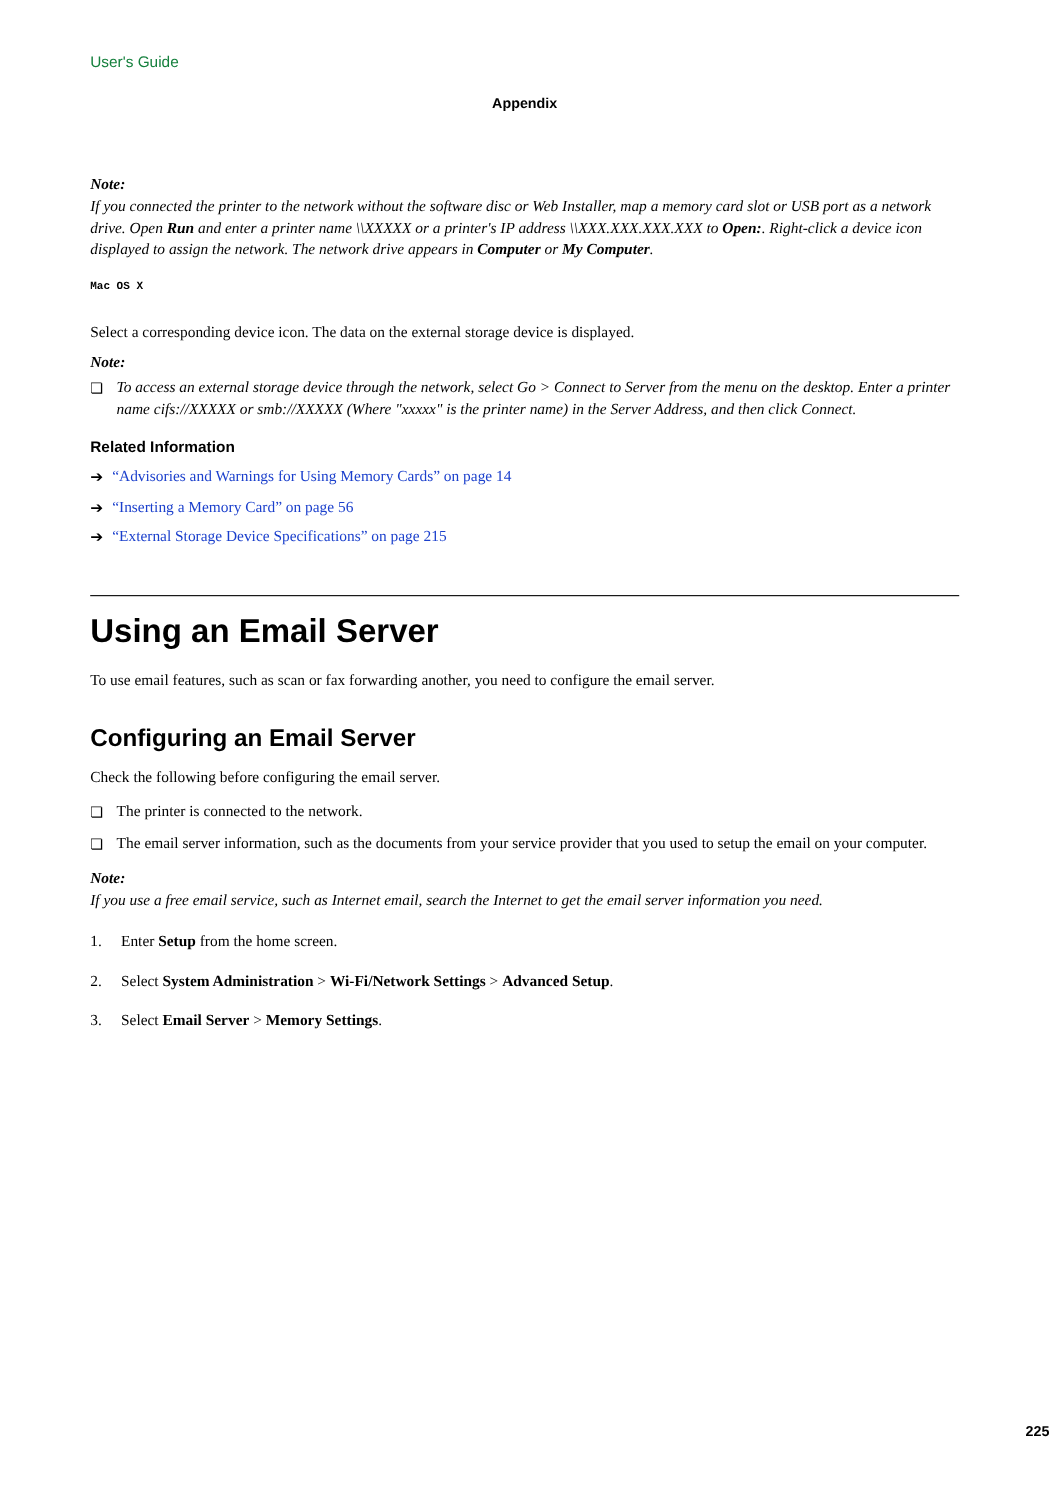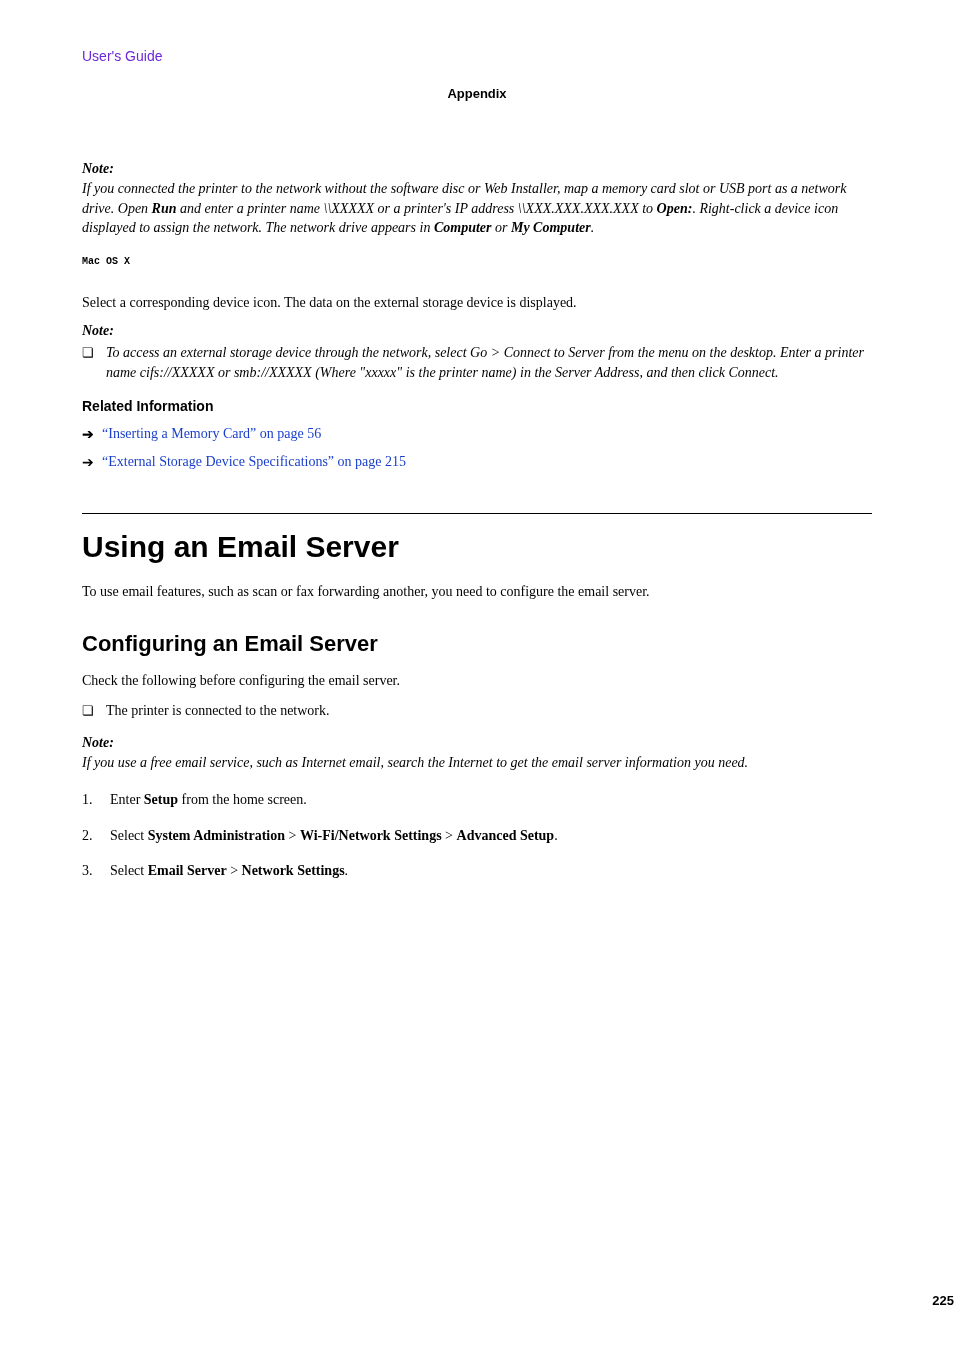--- a/index.html
+++ b/index.html
@@ -12,21 +12,21 @@
       min-height: 1350px;
       background: #fff;
       font-family: Georgia, 'Times New Roman', serif;
       color: #000;
       position: relative;
       padding: 48px 82px 40px 82px;
     }
     .header-title {
       font-family: Arial, Helvetica, sans-serif;
       font-size: 14px;
-      color: #6d28d9;
+      color: #15803d;
       margin-bottom: 22px;
     }
     .section-label {
       font-family: Arial, Helvetica, sans-serif;
       font-weight: bold;
       font-size: 13px;
       text-align: center;
       color: #000;
       margin-bottom: 60px;
     }
@@ -178,45 +178,46 @@
   <div class="note-heading">Note:</div>
   <ul class="bullet-list">
     <li>
       <span>To access an external storage device through the network, select </span><span class="b">Go</span><span> &gt; </span><span class="b">Connect to Server</span><span> from the menu on the desktop. Enter a printer name cifs://XXXXX or smb://XXXXX (Where "xxxxx" is the printer name) in the </span><span class="b">Server Address</span><span>, and then click </span><span class="b">Connect</span><span>.</span>
     </li>
   </ul>
 </div>
 
 <div class="related-heading">Related Information</div>
 <ul class="link-list">
-  <li><span class="arrow">➔</span></li>
+  <li><span class="arrow">➔</span><a href="#">“Advisories and Warnings for Using Memory Cards” on page 14</a></li>
   <li><span class="arrow">➔</span><a href="#">“Inserting a Memory Card” on page 56</a></li>
   <li><span class="arrow">➔</span><a href="#">“External Storage Device Specifications” on page 215</a></li>
 </ul>
 
 <h1 class="h1-heading">Using an Email Server</h1>
 <div class="body-text">To use email features, such as scan or fax forwarding another, you need to configure the email server.</div>
 
 <h2 class="h2-heading">Configuring an Email Server</h2>
 <div class="body-text">Check the following before configuring the email server.</div>
 
 <ul class="bullet-list plain">
   <li>The printer is connected to the network.</li>
+  <li>The email server information, such as the documents from your service provider that you used to setup the email on your computer.</li>
 </ul>
 
 <div>
   <div class="note-heading">Note:</div>
   <div class="note-text">If you use a free email service, such as Internet email, search the Internet to get the email server information you need.</div>
 </div>
 
 <ol class="numbered-list">
   <li>
     <span>Enter </span><span class="bold">Setup</span><span> from the home screen.</span>
   </li>
   <li>
     <span>Select </span><span class="bold">System Administration</span><span> &gt; </span><span class="bold">Wi-Fi/Network Settings</span><span> &gt; </span><span class="bold">Advanced Setup</span><span>.</span>
   </li>
   <li>
-    <span>Select </span><span class="bold">Email Server</span><span> &gt; </span><span class="bold">Network Settings</span><span>.</span>
+    <span>Select </span><span class="bold">Email Server</span><span> &gt; </span><span class="bold">Memory Settings</span><span>.</span>
   </li>
 </ol>
 
 <div class="page-number">225</div>
 
 </body></html>

